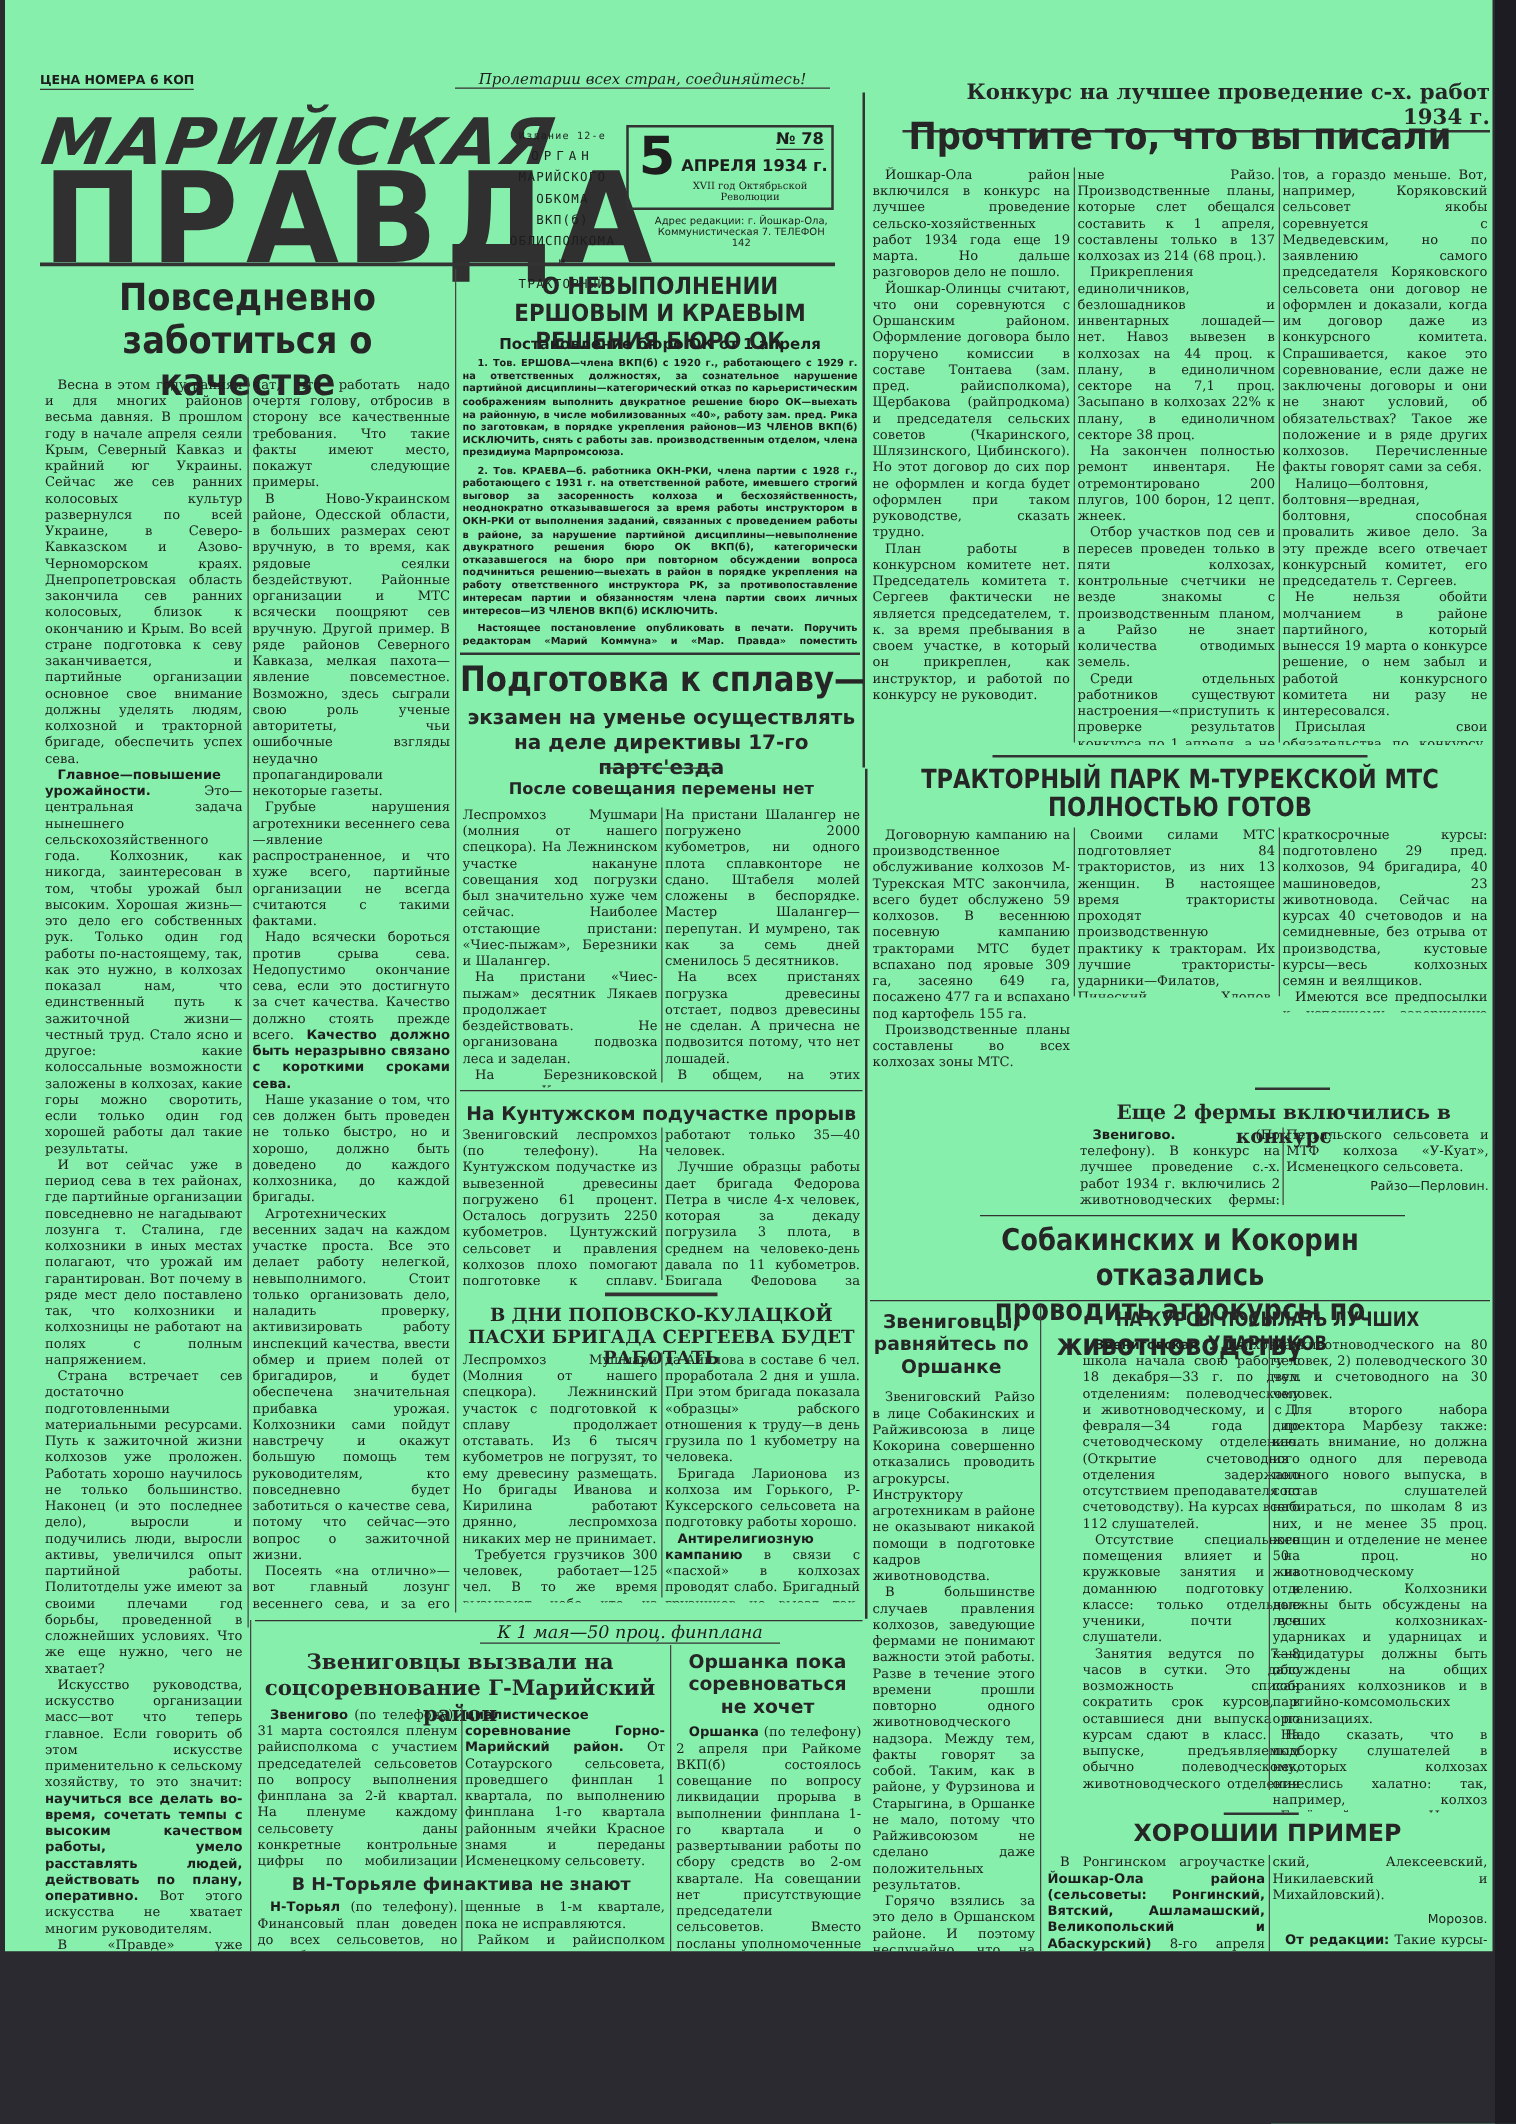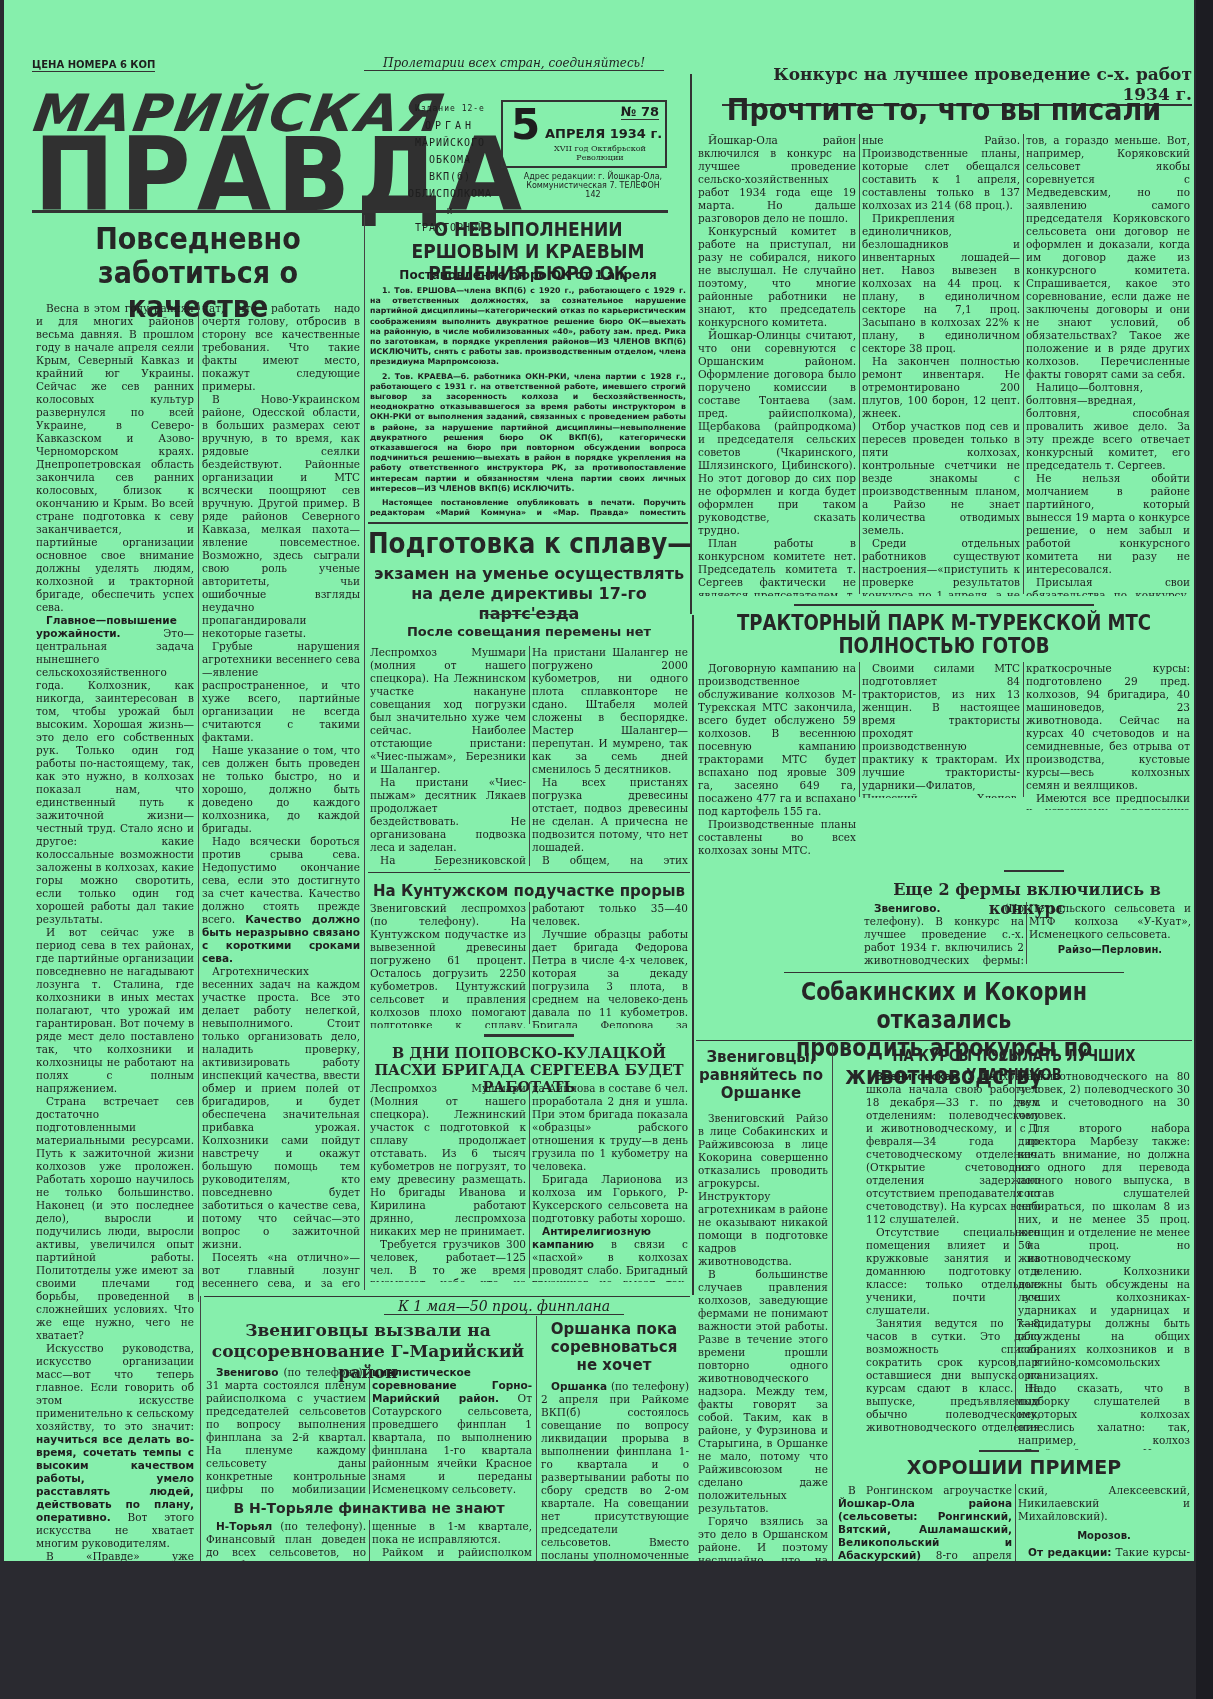--- a/index.html
+++ b/index.html
@@ -7,21 +7,21 @@
   .paper{position:absolute;left:4px;top:0;width:1190px;height:1561px;background:#86efac;color:#1e1e1e;overflow:hidden;}
   .rightedge{position:absolute;right:0;top:0;width:17px;height:1699px;background:#1c1c22;}
   .abs{position:absolute;}
   .rule{position:absolute;height:2px;background:#333;}
   .vrule{position:absolute;width:1px;background:#444;}
   .small{font-size:10.5px;line-height:13px;text-align:justify;}
   .small b{font-family:"DejaVu Sans",sans-serif;}
   .cond{font-family:"DejaVu Sans",sans-serif;font-weight:bold;color:#262626;text-align:center;transform-origin:center;}
   .serifhd{font-family:"DejaVu Serif",serif;font-weight:bold;color:#262626;text-align:center;}
   .col{position:absolute;overflow:hidden;}
-  .byline{font-family:"DejaVu Sans",sans-serif;font-weight:bold;font-size:10px;text-align:center;}
+  .byline{font-family:"DejaVu Sans",sans-serif;font-weight:normal;font-size:10px;text-align:right;}
   .ital{font-style:italic;}
   .mast1{font-family:"DejaVu Sans",sans-serif;font-weight:900;font-style:italic;font-size:54px;letter-spacing:2px;color:#303030;transform:scaleY(0.95) skewX(-8deg);}
   .mast2{font-family:"DejaVu Sans",sans-serif;font-weight:900;font-size:96px;letter-spacing:6px;color:#303030;line-height:90px;transform:scaleY(1.05);}
   .datebox{position:absolute;border:2px solid #333;}
 </style>
 </head>
 <body>
 
 <div class="paper">
 
@@ -63,22 +63,22 @@
     <p style="margin:0;text-indent:10px;">И вот сейчас уже в период сева в тех районах, где партийные организации повседневно не нагадывают лозунга т. Сталина, где колхозники в иных местах полагают, что урожай им гарантирован. Вот почему в ряде мест дело поставлено так, что колхозники и колхозницы не работают на полях с полным напряжением.</p>
     <p style="margin:0;text-indent:10px;">Страна встречает сев достаточно подготовленными материальными ресурсами. Путь к зажиточной жизни колхозов уже проложен. Работать хорошо научилось не только большинство. Наконец (и это последнее дело), выросли и подучились люди, выросли активы, увеличился опыт партийной работы. Политотделы уже имеют за своими плечами год борьбы, проведенной в сложнейших условиях. Что же еще нужно, чего не хватает?</p>
     <p style="margin:0;text-indent:10px;"><span>Искусство руководства, искусство организации масс—вот что теперь главное. Если говорить об этом искусстве применительно к сельскому хозяйству, то это значит:</span> <b>научиться все делать во-время, сочетать темпы с высоким качеством работы, умело расставлять людей, действовать по плану, оперативно.</b> <span>Вот этого искусства не хватает многим руководителям.</span></p>
     <p style="margin:0;text-indent:10px;">В «Правде» уже приводился пример Крыма. Где в период сева в отдельных колхозах наблюдались многие формы сельхоз-бумагами, по несчетным статьям, где тракторов мало, а план спущен большой, сеялки перебрасываются и работают с нарушением агротехнических требований.</p>
   </div>
   <div class="vrule" style="left:194px;top:302px;height:1000px;"></div>
   <div class="col small" style="left:198px;top:302px;width:158px;height:990px;">
     <p style="margin:0;">чат, что работать надо очертя голову, отбросив в сторону все качественные требования. Что такие факты имеют место, покажут следующие примеры.</p>
     <p style="margin:0;text-indent:10px;">В Ново-Украинском районе, Одесской области, в больших размерах сеют вручную, в то время, как рядовые сеялки бездействуют. Районные организации и МТС всячески поощряют сев вручную. Другой пример. В ряде районов Северного Кавказа, мелкая пахота—явление повсеместное. Возможно, здесь сыграли свою роль ученые авторитеты, чьи ошибочные взгляды неудачно пропагандировали некоторые газеты.</p>
     <p style="margin:0;text-indent:10px;">Грубые нарушения агротехники весеннего сева—явление распространенное, и что хуже всего, партийные организации не всегда считаются с такими фактами.</p>
+    <p style="margin:0;text-indent:10px;"><span>Надо всячески бороться против срыва сева. Недопустимо окончание сева, если это достигнуто за счет качества. Качество должно стоять прежде всего.</span> <b>Качество должно быть неразрывно связано с короткими сроками сева.</b></p>
     <p style="margin:0;text-indent:10px;">Наше указание о том, что сев должен быть проведен не только быстро, но и хорошо, должно быть доведено до каждого колхозника, до каждой бригады.</p>
-    <p style="margin:0;text-indent:10px;"><span>Надо всячески бороться против срыва сева. Недопустимо окончание сева, если это достигнуто за счет качества. Качество должно стоять прежде всего.</span> <b>Качество должно быть неразрывно связано с короткими сроками сева.</b></p>
     <p style="margin:0;text-indent:10px;">Агротехнических весенних задач на каждом участке проста. Все это делает работу нелегкой, невыполнимого. Стоит только организовать дело, наладить проверку, активизировать работу инспекций качества, ввести обмер и прием полей от бригадиров, и будет обеспечена значительная прибавка урожая. Колхозники сами пойдут навстречу и окажут большую помощь тем руководителям, кто повседневно будет заботиться о качестве сева, потому что сейчас—это вопрос о зажиточной жизни.</p>
     <p style="margin:0;text-indent:10px;">Посеять «на отлично»—вот главный лозунг весеннего сева, и за его осуществление надо бороться по-большевистски.</p>
 
   </div>
   <div class="vrule" style="left:360px;top:215px;height:1075px;"></div>
 
   <div class="abs cond" style="left:364px;top:218px;width:320px;font-size:19px;line-height:22px;transform:scaleX(0.9);">О НЕВЫПОЛНЕНИИ ЕРШОВЫМ И КРАЕВЫМ РЕШЕНИЯ БЮРО ОК</div>
   <div class="abs" style="left:364px;top:268px;width:320px;text-align:center;font-family:'DejaVu Sans',sans-serif;font-weight:bold;font-size:12px;">Постановление бюро ОК от 1 апреля</div>
   <div class="col" style="left:366px;top:286px;width:316px;height:230px;font-family:'DejaVu Sans',sans-serif;font-size:7.8px;line-height:10.2px;text-align:justify;font-weight:bold;">
     <p style="margin:0;text-indent:12px;">1. Тов. ЕРШОВА—члена ВКП(б) с 1920 г., работающего с 1929 г. на ответственных должностях, за сознательное нарушение партийной дисциплины—категорический отказ по карьеристическим соображениям выполнить двукратное решение бюро ОК—выехать на районную, в числе мобилизованных «40», работу зам. пред. Рика по заготовкам, в порядке укрепления районов—ИЗ ЧЛЕНОВ ВКП(б) ИСКЛЮЧИТЬ, снять с работы зав. производственным отделом, члена президиума Марпромсоюза.</p>
@@ -130,21 +130,20 @@
   <div class="col small" style="left:528px;top:1082px;width:156px;height:200px;">
     <p style="margin:0;">да Айплова в составе 6 чел. проработала 2 дня и ушла. При этом бригада показала «образцы» рабского отношения к труду—в день грузила по 1 кубометру на человека.</p>
     <p style="margin:0;text-indent:10px;">Бригада Ларионова из колхоза им Горького, Р-Куксерского сельсовета на подготовку работы хорошо.</p>
     <p style="margin:0;text-indent:10px;"><b>Антирелигиозную кампанию</b> <span>в связи с «пасхой» в колхозах проводят слабо. Бригадный грузчиков не выезд—так, Сергеева на работу и в дни «пасхи».</span></p>
   </div>
   <div class="vrule" style="left:688px;top:615px;height:680px;background:#333;width:2px;"></div>
 
   <div class="abs cond" style="left:692px;top:92px;width:496px;font-size:30px;line-height:36px;transform:scaleX(0.9);">Прочтите то, что вы писали</div>
   <div class="col small" style="left:694px;top:134px;width:158px;height:462px;">
     <p style="margin:0;text-indent:10px;">Йошкар-Ола район включился в конкурс на лучшее проведение сельско-хозяйственных работ 1934 года еще 19 марта. Но дальше разговоров дело не пошло.</p>
-    <p style="margin:0;text-indent:10px;">Конкурсный комитет в работе на приступал, ни разу не собирался, никого не выслушал. Не случайно поэтому, что многие районные работники не знают, кто председатель конкурсного комитета.</p>
     <p style="margin:0;text-indent:10px;">Йошкар-Олинцы считают, что они соревнуются с Оршанским районом. Оформление договора было поручено комиссии в составе Тонтаева (зам. пред. райисполкома), Щербакова (райпродкома) и председателя сельских советов (Чкаринского, Шлязинского, Цибинского). Но этот договор до сих пор не оформлен и когда будет оформлен при таком руководстве, сказать трудно.</p>
     <p style="margin:0;text-indent:10px;">План работы в конкурсном комитете нет. Председатель комитета т. Сергеев фактически не является председателем, т. к. за время пребывания в своем участке, в который он прикреплен, как инструктор, и работой по конкурсу не руководит.</p>
 
   </div>
   <div class="vrule" style="left:855px;top:134px;height:460px;"></div>
   <div class="col small" style="left:858px;top:134px;width:158px;height:462px;">
     <p style="margin:0;">ные Райзо. Производственные планы, которые слет обещался составить к 1 апреля, составлены только в 137 колхозах из 214 (68 проц.).</p>
     <p style="margin:0;text-indent:10px;">Прикрепления единоличников, безлошадников и инвентарных лошадей—нет. Навоз вывезен в колхозах на 44 проц. к плану, в единоличном секторе на 7,1 проц. Засыпано в колхозах 22% к плану, в единоличном секторе 38 проц.</p>
     <p style="margin:0;text-indent:10px;">На закончен полностью ремонт инвентаря. Не отремонтировано 200 плугов, 100 борон, 12 цепт. жнеек.</p>
     <p style="margin:0;text-indent:10px;">Отбор участков под сев и пересев проведен только в пяти колхозах, контрольные счетчики не везде знакомы с производственным планом, а Райзо не знает количества отводимых земель.</p>

